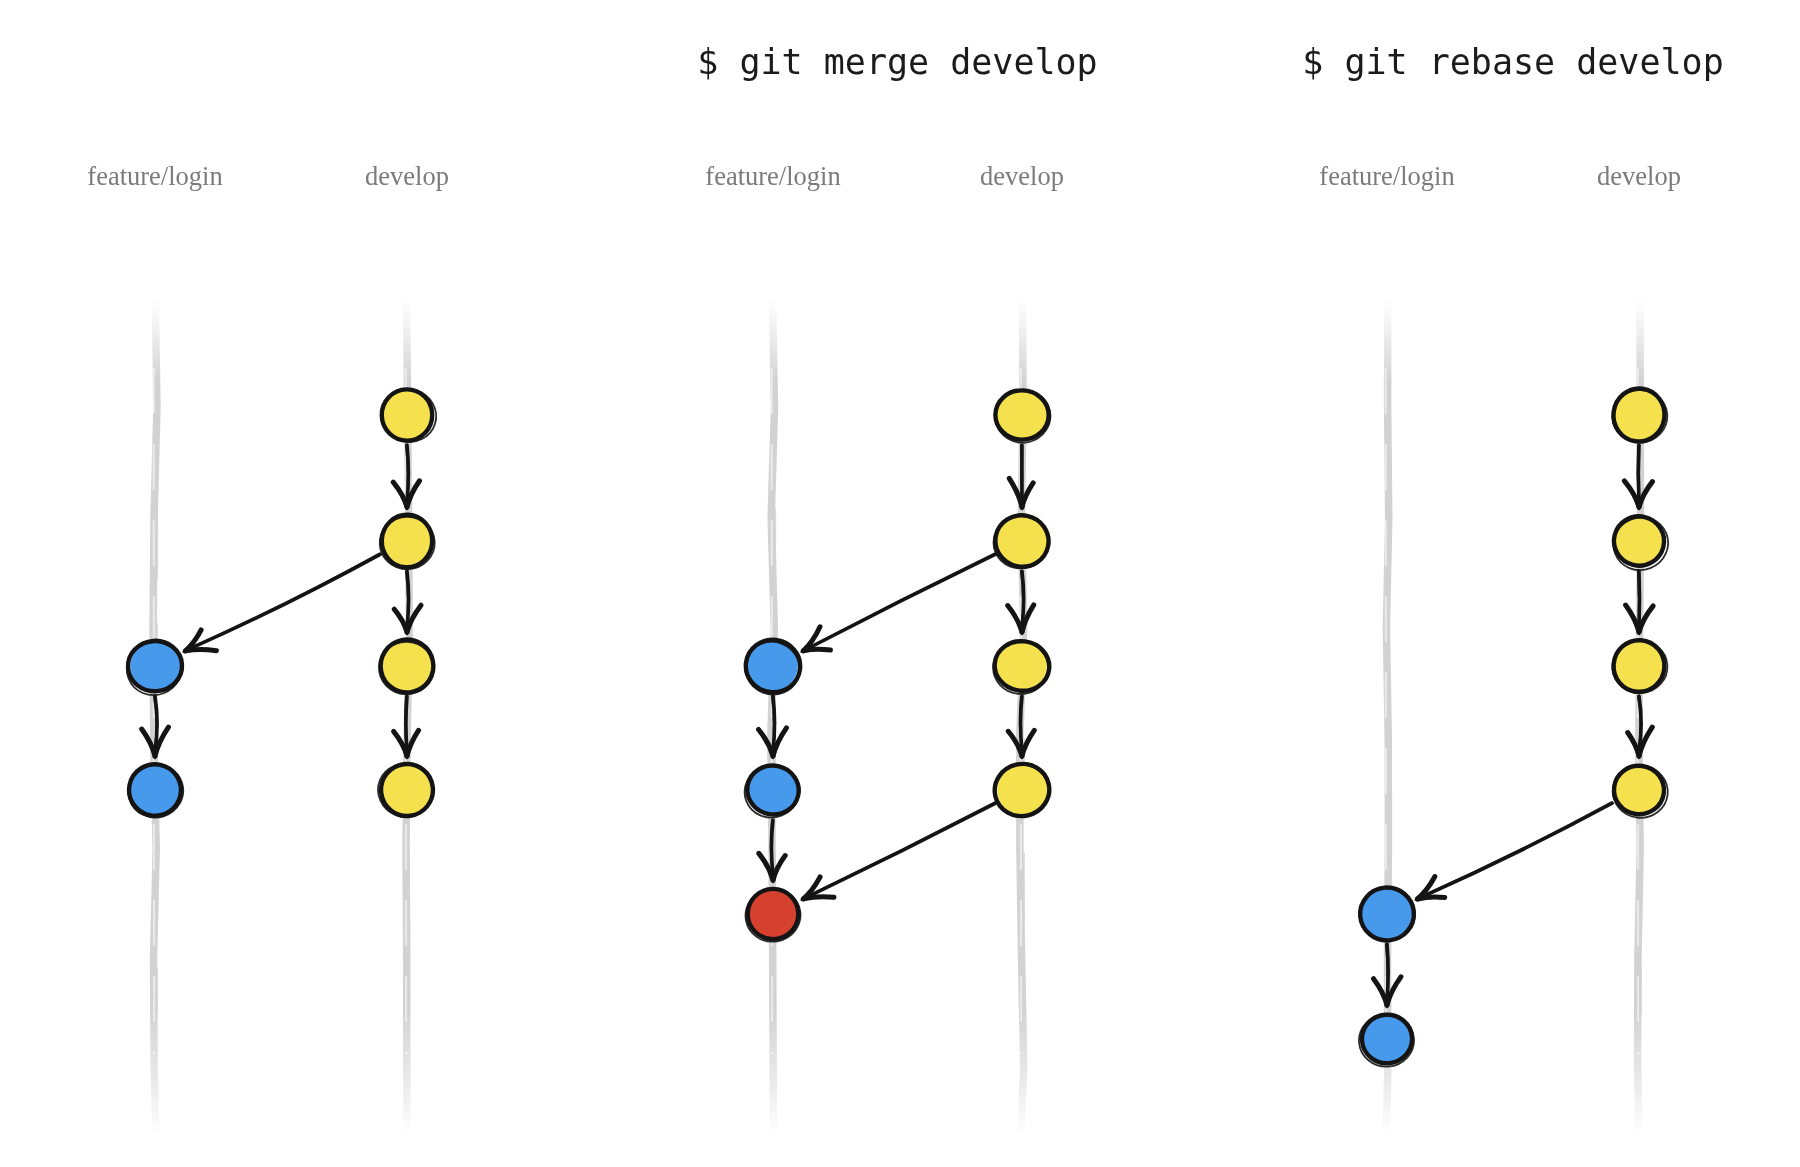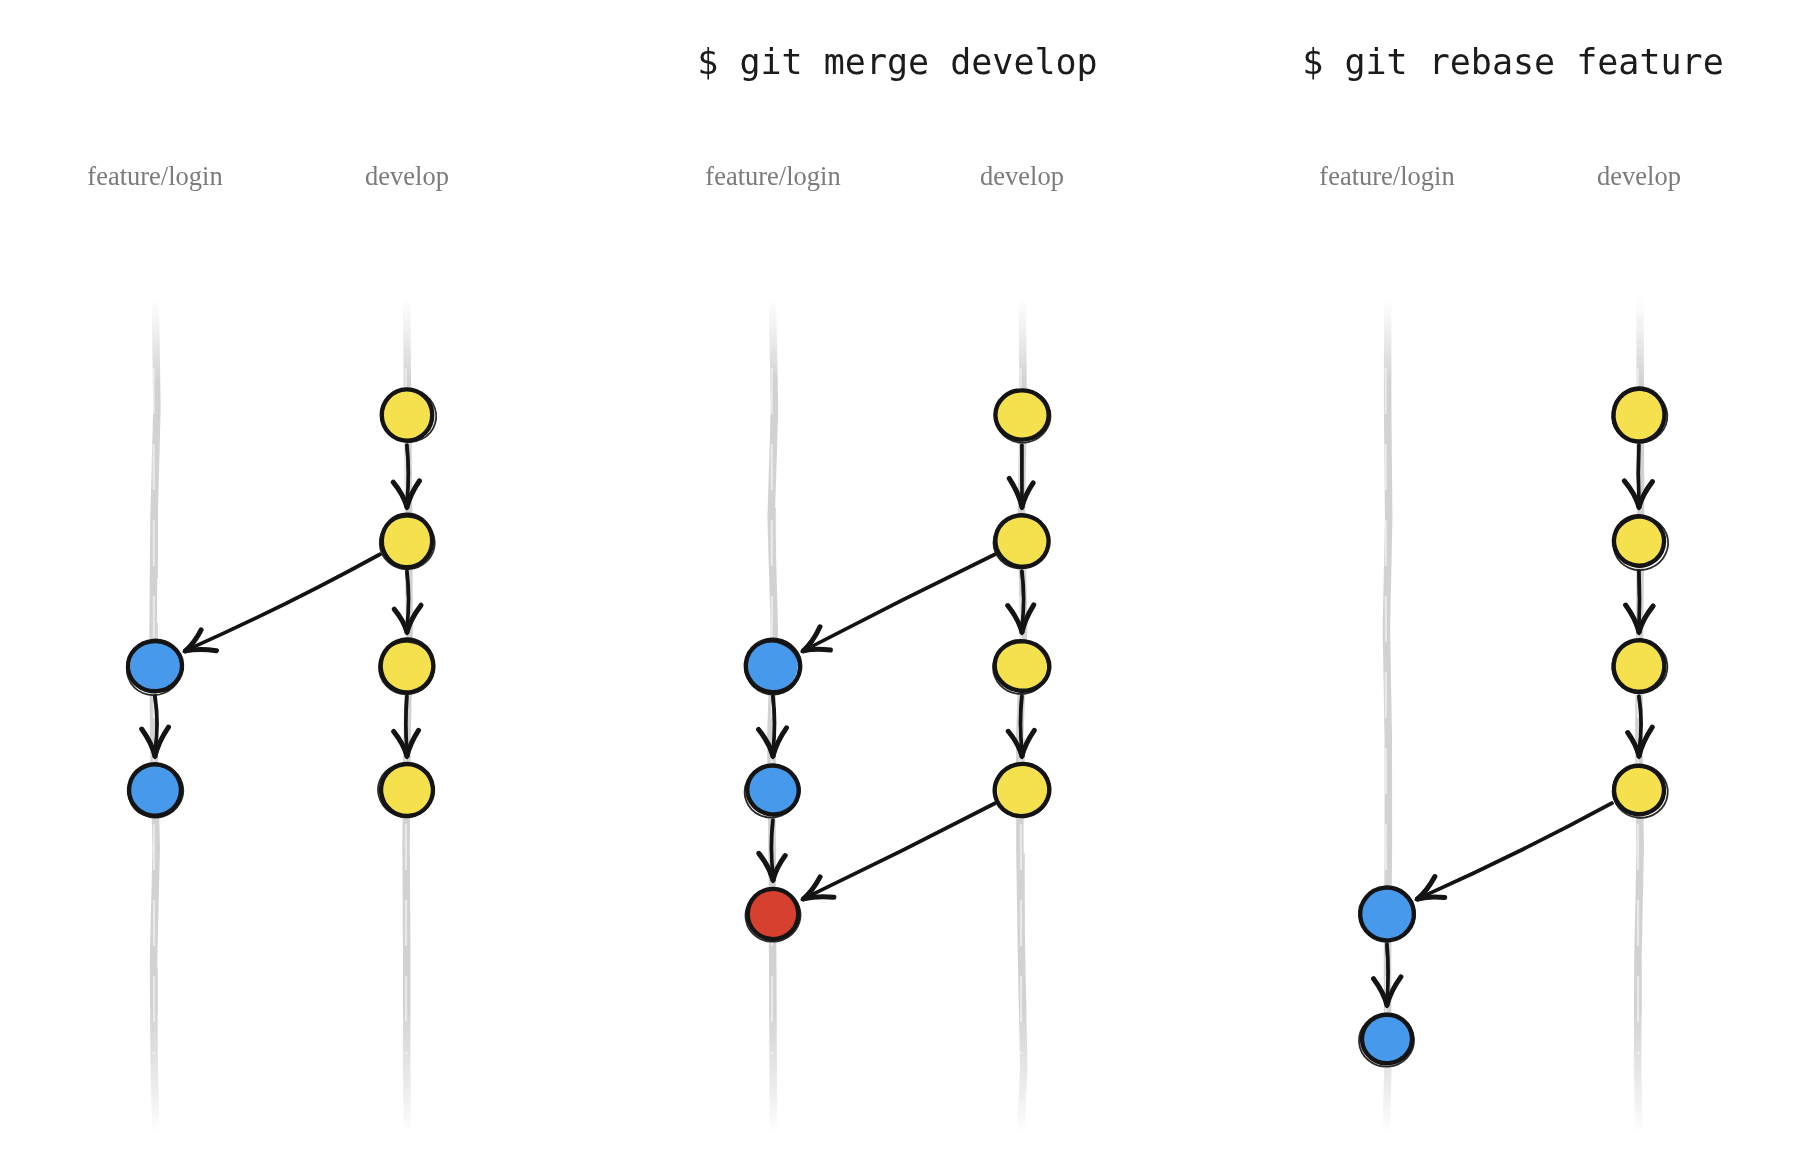--- a/index.html
+++ b/index.html
@@ -292,21 +292,21 @@
         <ellipse cx="1387.406913580247" cy="914.4426440329219" rx="27.5" ry="26.2" fill="none" stroke="#141414" stroke-width="1.8" opacity="0.9" transform="rotate(-1.2 1387.406913580247 914.4426440329219)"></ellipse>
       </g>
       <g>
         <circle cx="1387.0877846364883" cy="1038.2230178326474" r="25.4" fill="#4799ec"></circle>
         <ellipse cx="1387" cy="1039" rx="25.040462962962962" ry="24.25318930041152" fill="none" stroke="#141414" stroke-width="4.4" transform="rotate(-4.4 1387 1039)"></ellipse>
         <ellipse cx="1386.504074074074" cy="1040.4358127572016" rx="27.5" ry="26.2" fill="none" stroke="#141414" stroke-width="1.8" opacity="0.9" transform="rotate(-4.0 1386.504074074074 1040.4358127572016)"></ellipse>
       </g>
     </svg>
 
   <div class="overlay cmd-title" style="left: 897.5px; color: rgb(27, 27, 27);">$ git merge develop</div>
-  <div class="overlay cmd-title" style="left: 1513px; color: rgb(27, 27, 27);">$ git rebase feature</div>
+  <div class="overlay cmd-title" style="left: 1513px; color: rgb(27, 27, 27);">$ git rebase develop</div>
 
   <div class="overlay branch-label" style="left: 155px; color: rgb(123, 123, 123);">feature/login</div>
   <div class="overlay branch-label" style="left: 407px; color: rgb(123, 123, 123);">develop</div>
   <div class="overlay branch-label" style="left: 773px; color: rgb(123, 123, 123);">feature/login</div>
   <div class="overlay branch-label" style="left: 1022px; color: rgb(123, 123, 123);">develop</div>
   <div class="overlay branch-label" style="left: 1387px; color: rgb(123, 123, 123);">feature/login</div>
   <div class="overlay branch-label" style="left: 1639px; color: rgb(123, 123, 123);">develop</div>
 </div>
 
 </body></html>

